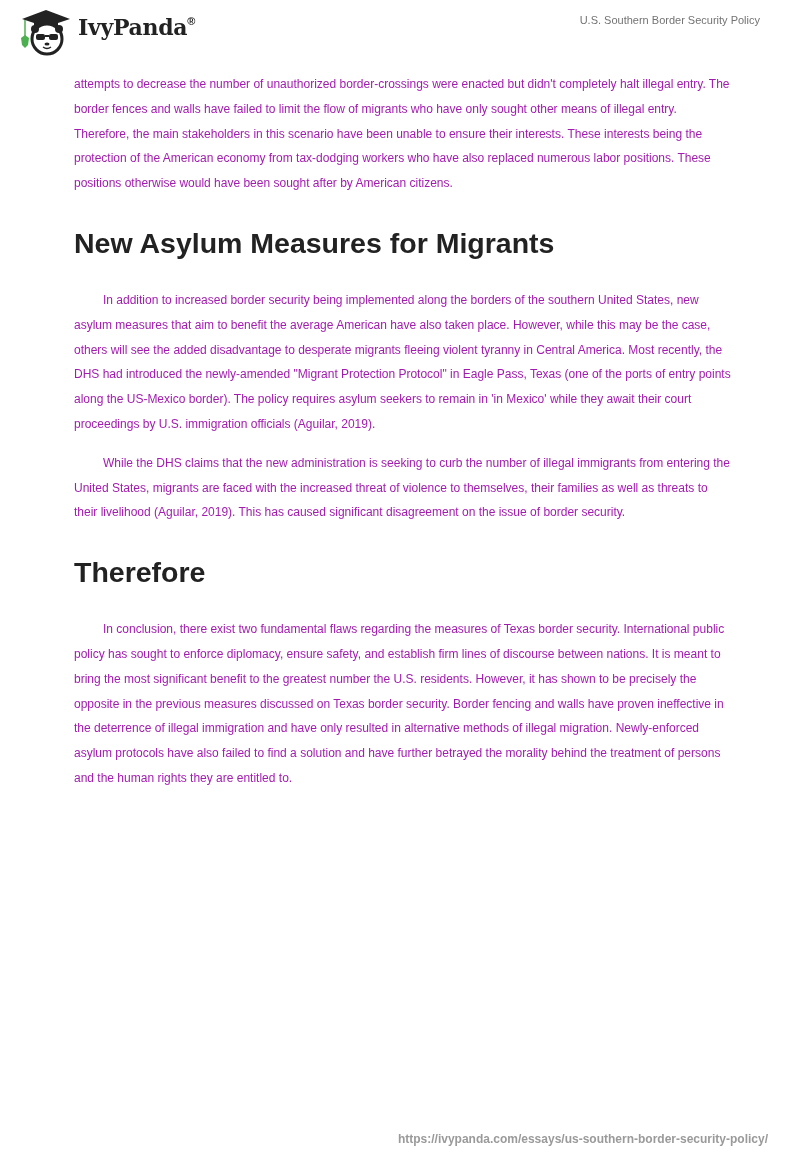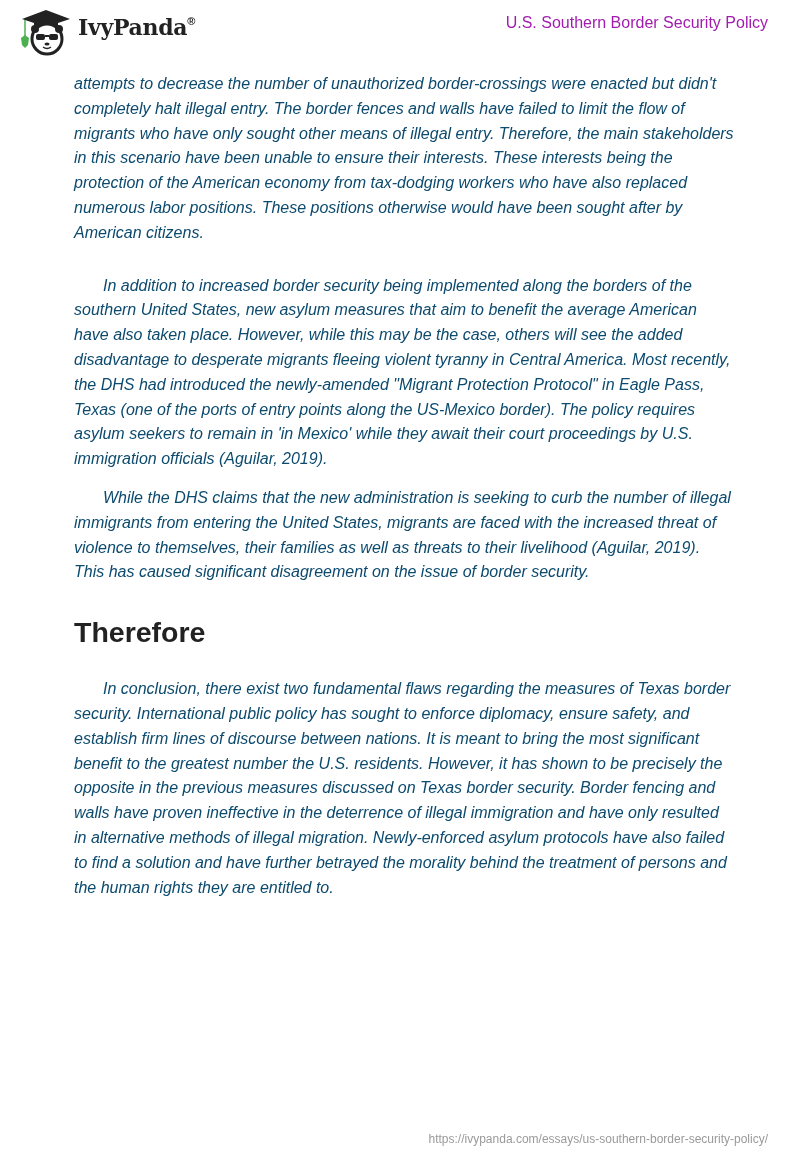--- a/index.html
+++ b/index.html
@@ -4,28 +4,28 @@
 <style>
   * { margin: 0; padding: 0; box-sizing: border-box; }
   html, body { width: 800px; height: 1160px; background: #ffffff; overflow: hidden; }
   body { font-family: "Liberation Sans", sans-serif; color: #222222; position: relative; }
 
   .header { position: absolute; top: 0; left: 0; width: 800px; height: 64px; }
   .logo { position: absolute; left: 18px; top: 8px; display: flex; align-items: flex-start; }
   .logo-icon { width: 56px; height: 50px; }
   .logo-text { font-family: "DejaVu Serif", serif; font-weight: bold; font-size: 22px; color: #222222; margin-left: 4px; margin-top: 6px; letter-spacing: -0.3px; }
   .logo-reg { font-family: "Liberation Sans", sans-serif; font-size: 11px; vertical-align: super; font-weight: bold; position: relative; top: -2px; }
-  .doc-title { position: absolute; right: 32px; top: 14px; font-size: 16px; color: #a21caf; }
+  .doc-title { position: absolute; right: 40px; top: 14px; font-size: 11px; color: #737373; }
 
   .content { position: absolute; left: 74px; top: 72px; width: 660px; }
-  p.para { font-size: 16px; line-height: 24.8px; color: #0c4a6e; font-style: italic; }
+  p.para { font-size: 12px; line-height: 24.8px; color: #a21caf; }
   p.indent { text-indent: 29px; }
   h2.section { font-size: 28.5px; font-weight: bold; color: #222222; line-height: 34px; }
 
-  .footer-url { position: absolute; right: 32px; top: 1132px; font-size: 12px; color: #9a9a9a; }
+  .footer-url { position: absolute; right: 32px; top: 1132px; font-size: 12px; color: #9a9a9a; font-weight: bold; }
 </style>
 </head>
 <body>
 
 <div class="header">
   <div class="logo">
     <svg class="logo-icon" viewBox="0 0 56 50">
 
       <polygon points="28,2 52,11 28,19 4,11" fill="#222"></polygon>
       <rect x="16" y="12" width="24" height="8" fill="#222"></rect>
@@ -45,20 +45,21 @@
       <path d="M25 39 Q29 42 33 39" stroke="#222" stroke-width="1.3" fill="none"></path>
     </svg>
     <span class="logo-text"><span>IvyPanda</span><span class="logo-reg">®</span></span>
   </div>
   <div class="doc-title">U.S. Southern Border Security Policy</div>
 </div>
 
 <div class="content">
   <p class="para">attempts to decrease the number of unauthorized border-crossings were enacted but didn't completely halt illegal entry. The border fences and walls have failed to limit the flow of migrants who have only sought other means of illegal entry. Therefore, the main stakeholders in this scenario have been unable to ensure their interests. These interests being the protection of the American economy from tax-dodging workers who have also replaced numerous labor positions. These positions otherwise would have been sought after by American citizens.</p>
 
+  <h2 class="section" style="margin-top:30px;">New Asylum Measures for Migrants</h2>
   <p class="para indent" style="margin-top:28px;">In addition to increased border security being implemented along the borders of the southern United States, new asylum measures that aim to benefit the average American have also taken place. However, while this may be the case, others will see the added disadvantage to desperate migrants fleeing violent tyranny in Central America. Most recently, the DHS had introduced the newly-amended "Migrant Protection Protocol" in Eagle Pass, Texas (one of the ports of entry points along the US-Mexico border). The policy requires asylum seekers to remain in 'in Mexico' while they await their court proceedings by U.S. immigration officials (Aguilar, 2019).</p>
   <p class="para indent" style="margin-top:14px;">While the DHS claims that the new administration is seeking to curb the number of illegal immigrants from entering the United States, migrants are faced with the increased threat of violence to themselves, their families as well as threats to their livelihood (Aguilar, 2019). This has caused significant disagreement on the issue of border security.</p>
 
   <h2 class="section" style="margin-top:30px;">Therefore</h2>
   <p class="para indent" style="margin-top:28px;">In conclusion, there exist two fundamental flaws regarding the measures of Texas border security. International public policy has sought to enforce diplomacy, ensure safety, and establish firm lines of discourse between nations. It is meant to bring the most significant benefit to the greatest number the U.S. residents. However, it has shown to be precisely the opposite in the previous measures discussed on Texas border security. Border fencing and walls have proven ineffective in the deterrence of illegal immigration and have only resulted in alternative methods of illegal migration. Newly-enforced asylum protocols have also failed to find a solution and have further betrayed the morality behind the treatment of persons and the human rights they are entitled to.</p>
 </div>
 
 <div class="footer-url">https://ivypanda.com/essays/us-southern-border-security-policy/</div>
 
 </body></html>

